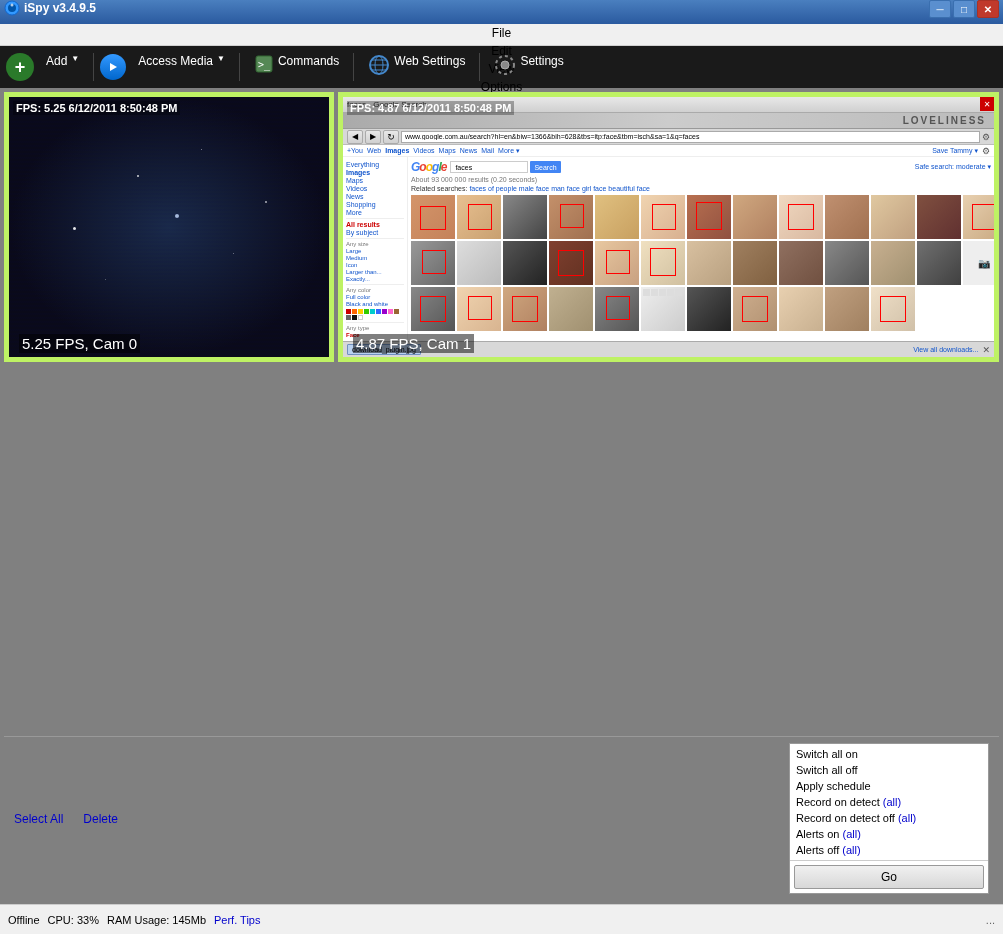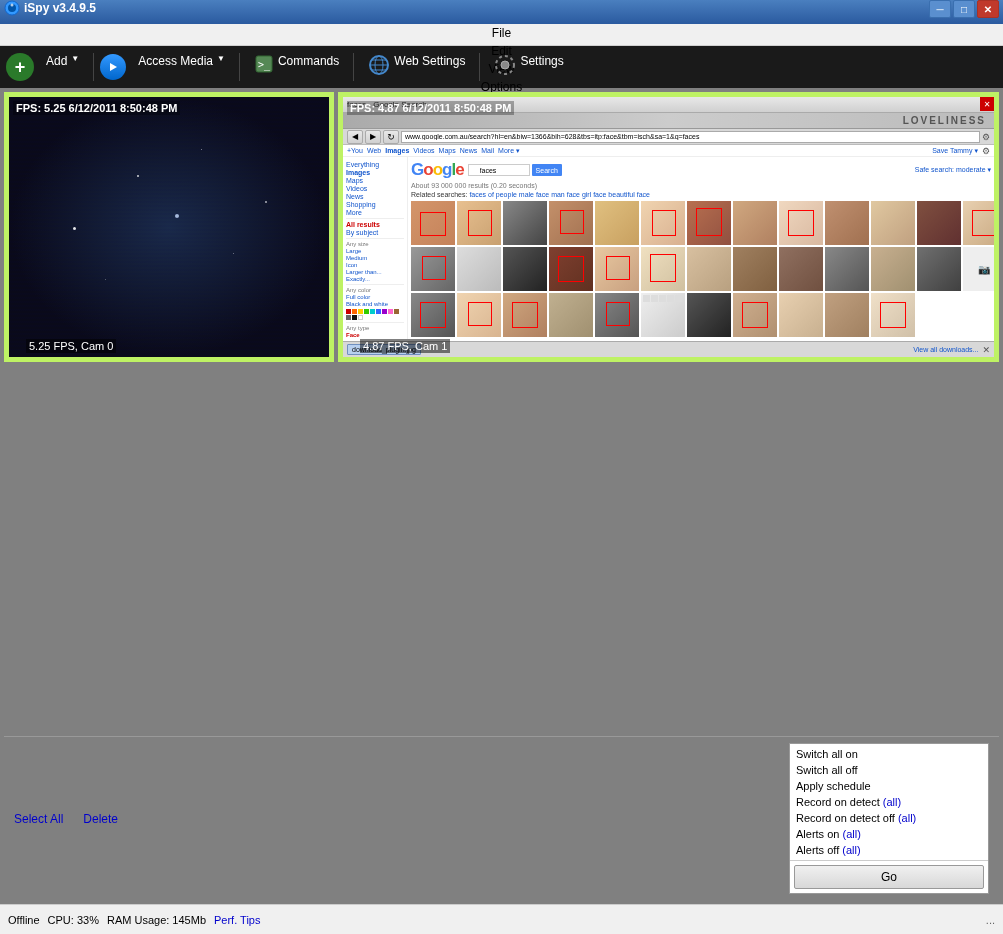--- a/index.html
+++ b/index.html
@@ -156,23 +156,23 @@
       font-size: 11px;
       font-weight: bold;
       background: rgba(0,0,0,0.3);
       padding: 1px 3px;
       z-index: 2;
     }
 
     .cam-fps-bottom {
       position: absolute;
       bottom: 4px;
-      left: 17px;
+      left: 10px;
       color: white;
-      font-size: 11px;
+      font-size: 15px;
       background: rgba(0,0,0,0.5);
       padding: 1px 3px;
     }
 
     
     .cam0-bg {
       width: 100%;
       height: 100%;
       background: radial-gradient(ellipse at center, #1a2a4a 0%, #0a0a1a 70%);
       position: relative;
@@ -467,25 +467,25 @@
               <div style="color:#777;font-size:6px;margin:1px 0;">Any type</div>
               <div style="color:#cc0000;font-weight:bold;margin:1px 0;font-size:6px;">Face</div>
               <div style="color:#1155cc;margin:1px 0;cursor:pointer;font-size:6px;">Photo</div>
               <div style="color:#1155cc;margin:1px 0;cursor:pointer;font-size:6px;">Clip art</div>
 
             </div>
 
             <div style="flex:1;padding:3px;overflow:hidden;background:white;">
 
               <div style="display:flex;align-items:center;gap:4px;margin-bottom:2px;">
-                <div style="font-size:17px;font-weight:bold;letter-spacing:-1px;">
+                <div style="font-size:12px;font-weight:bold;letter-spacing:-1px;font-style:italic;">
                   <span style="color:#4285f4;">G</span><span style="color:#ea4335;">o</span><span style="color:#fbbc05;">o</span><span style="color:#4285f4;">g</span><span style="color:#34a853;">l</span><span style="color:#ea4335;">e</span>
                 </div>
                 <div style="display:flex;align-items:center;gap:2px;">
-                  <input style="width: 62px; height: 12px; border: 1px solid rgb(204, 204, 204); padding: 1px 11px; font-size: 7px;" value="faces">
+                  <input style="width: 78px; height: 12px; border: 1px solid rgb(204, 204, 204); padding: 1px 4px; font-size: 7px;" value="faces">
                   <button style="background:#4285f4;color:white;border:none;padding:1px 4px;font-size:7px;height:12px;border-radius:1px;cursor:pointer;">Search</button>
                 </div>
                 <div style="font-size:7px;margin-left:auto;color:#1155cc;cursor:pointer;">Safe search: moderate ▾</div>
               </div>
 
               <div style="font-size:7px;color:#777;margin-bottom:2px;">About 93 000 000 results (0.20 seconds)</div>
 
               <div style="font-size:7px;color:#333;margin-bottom:3px;">
                 Related searches: 
                 <span style="color:#1155cc;cursor:pointer;">faces of people</span>

